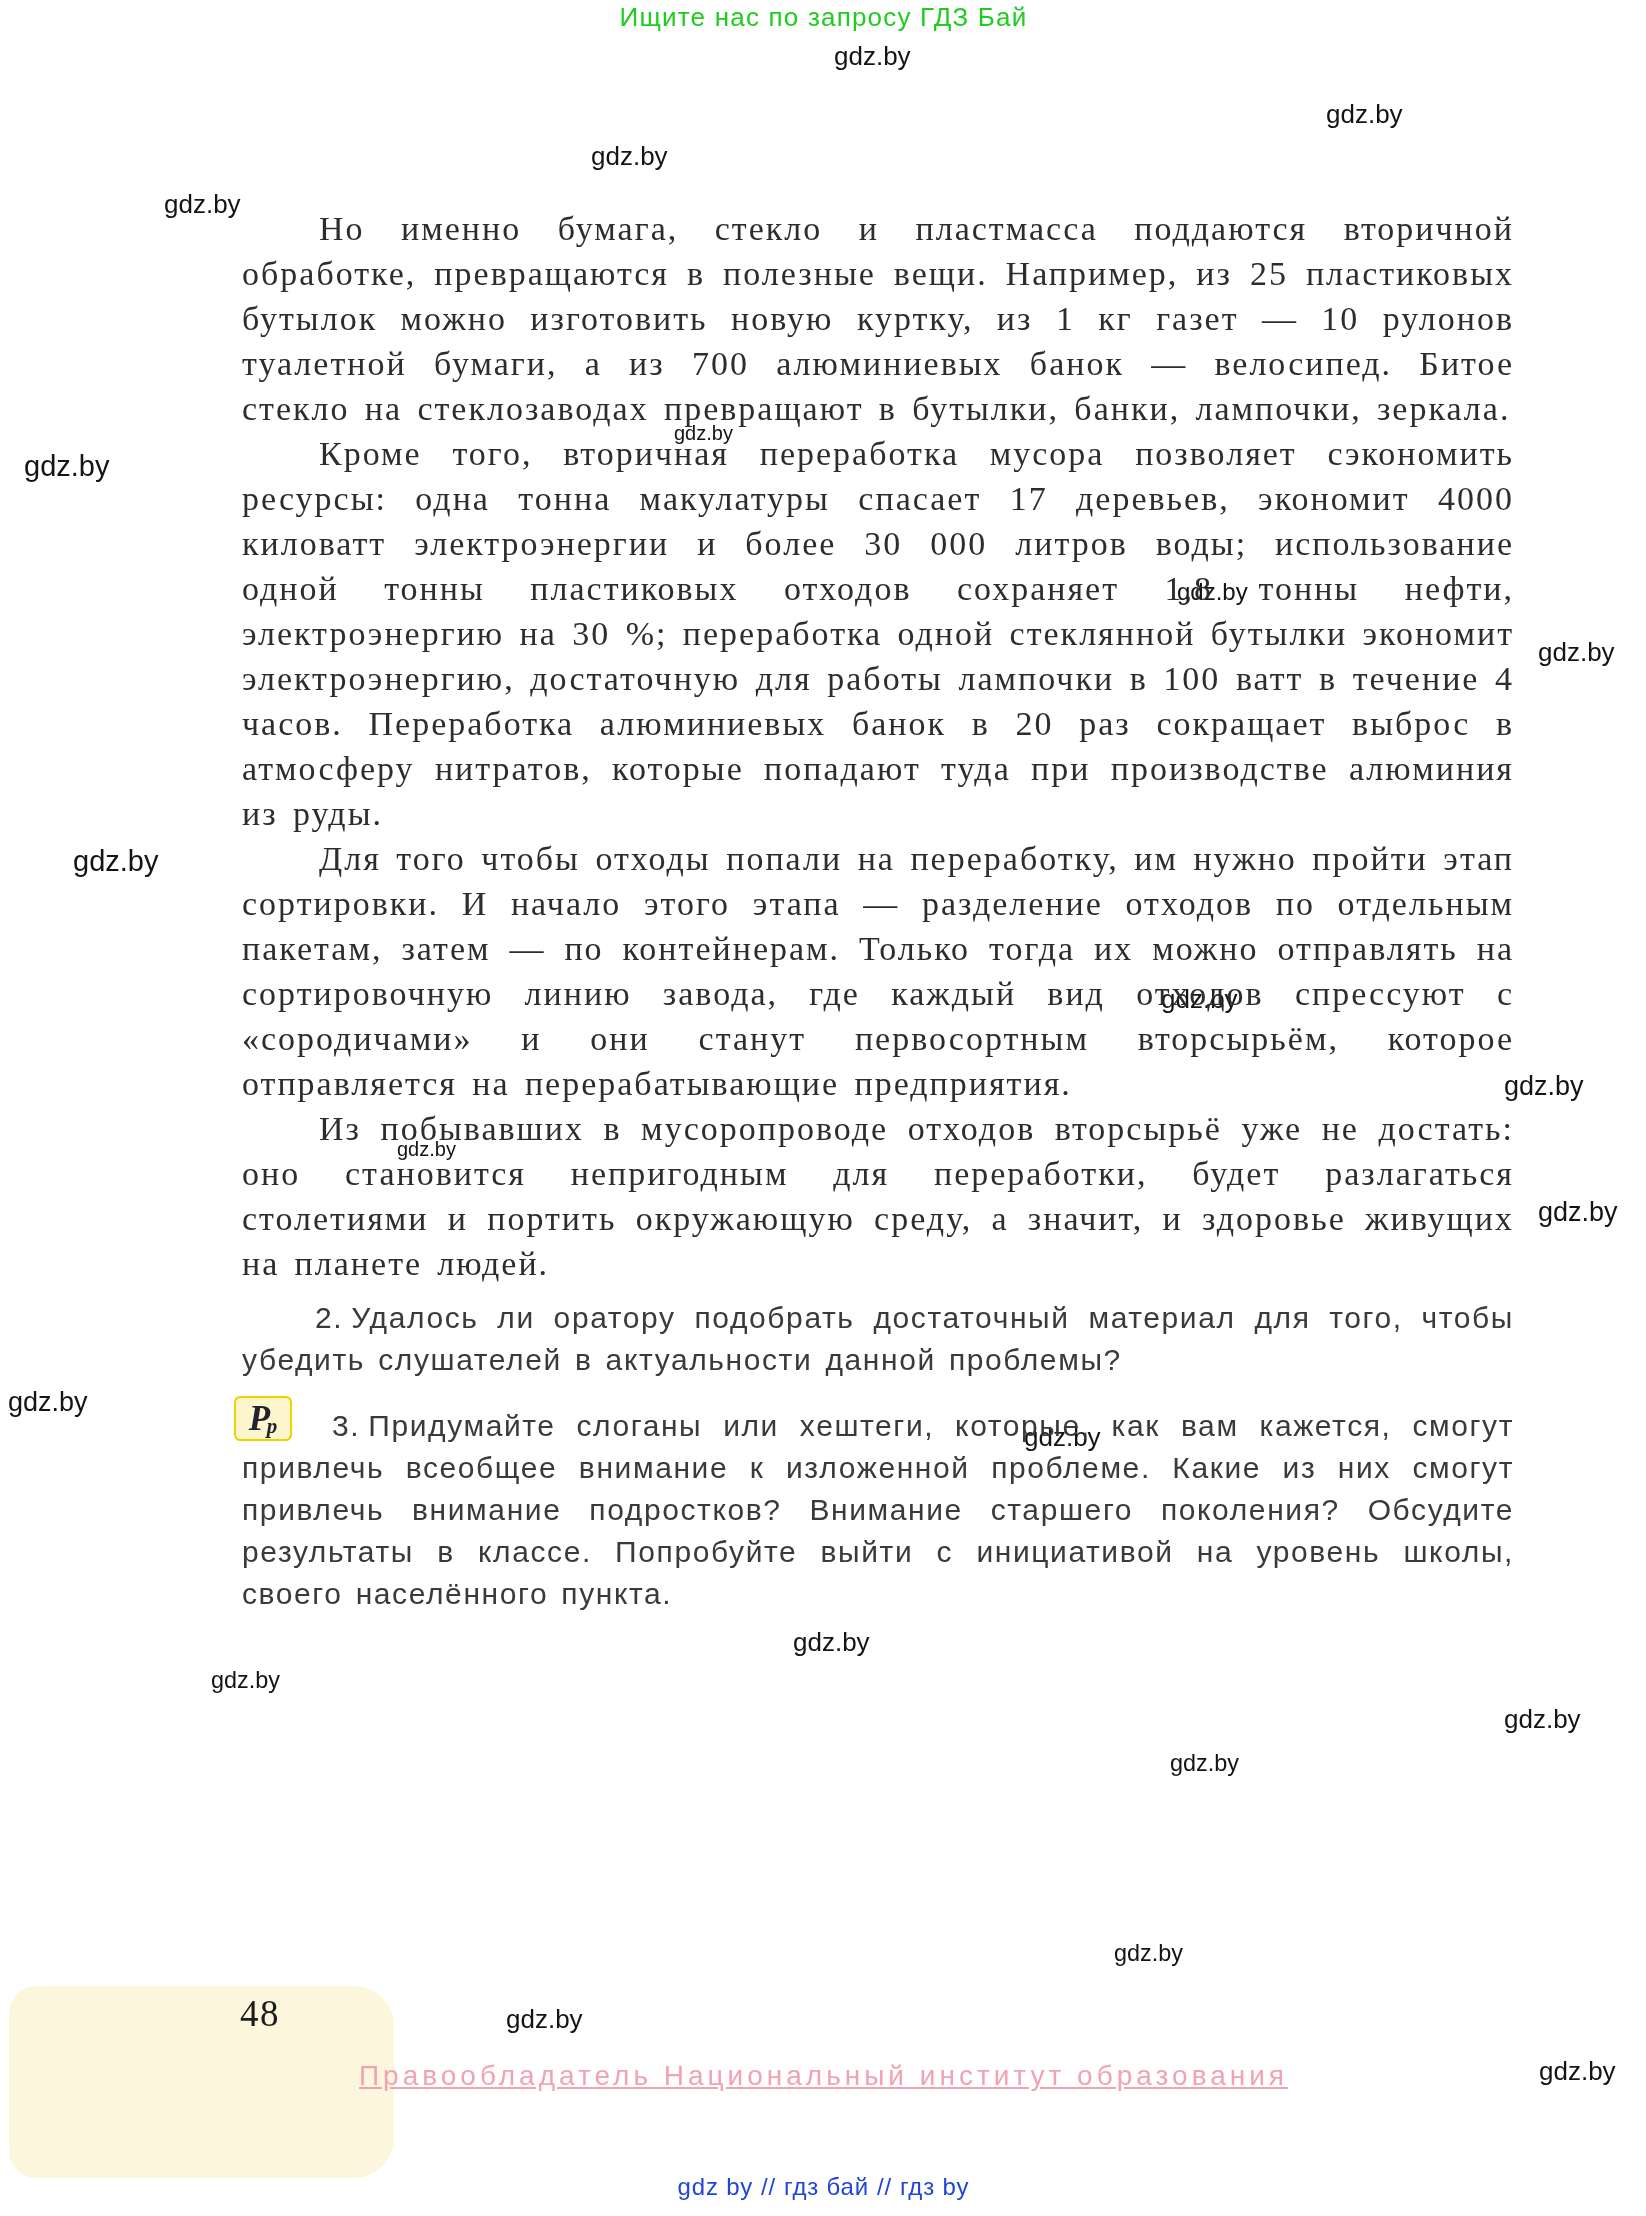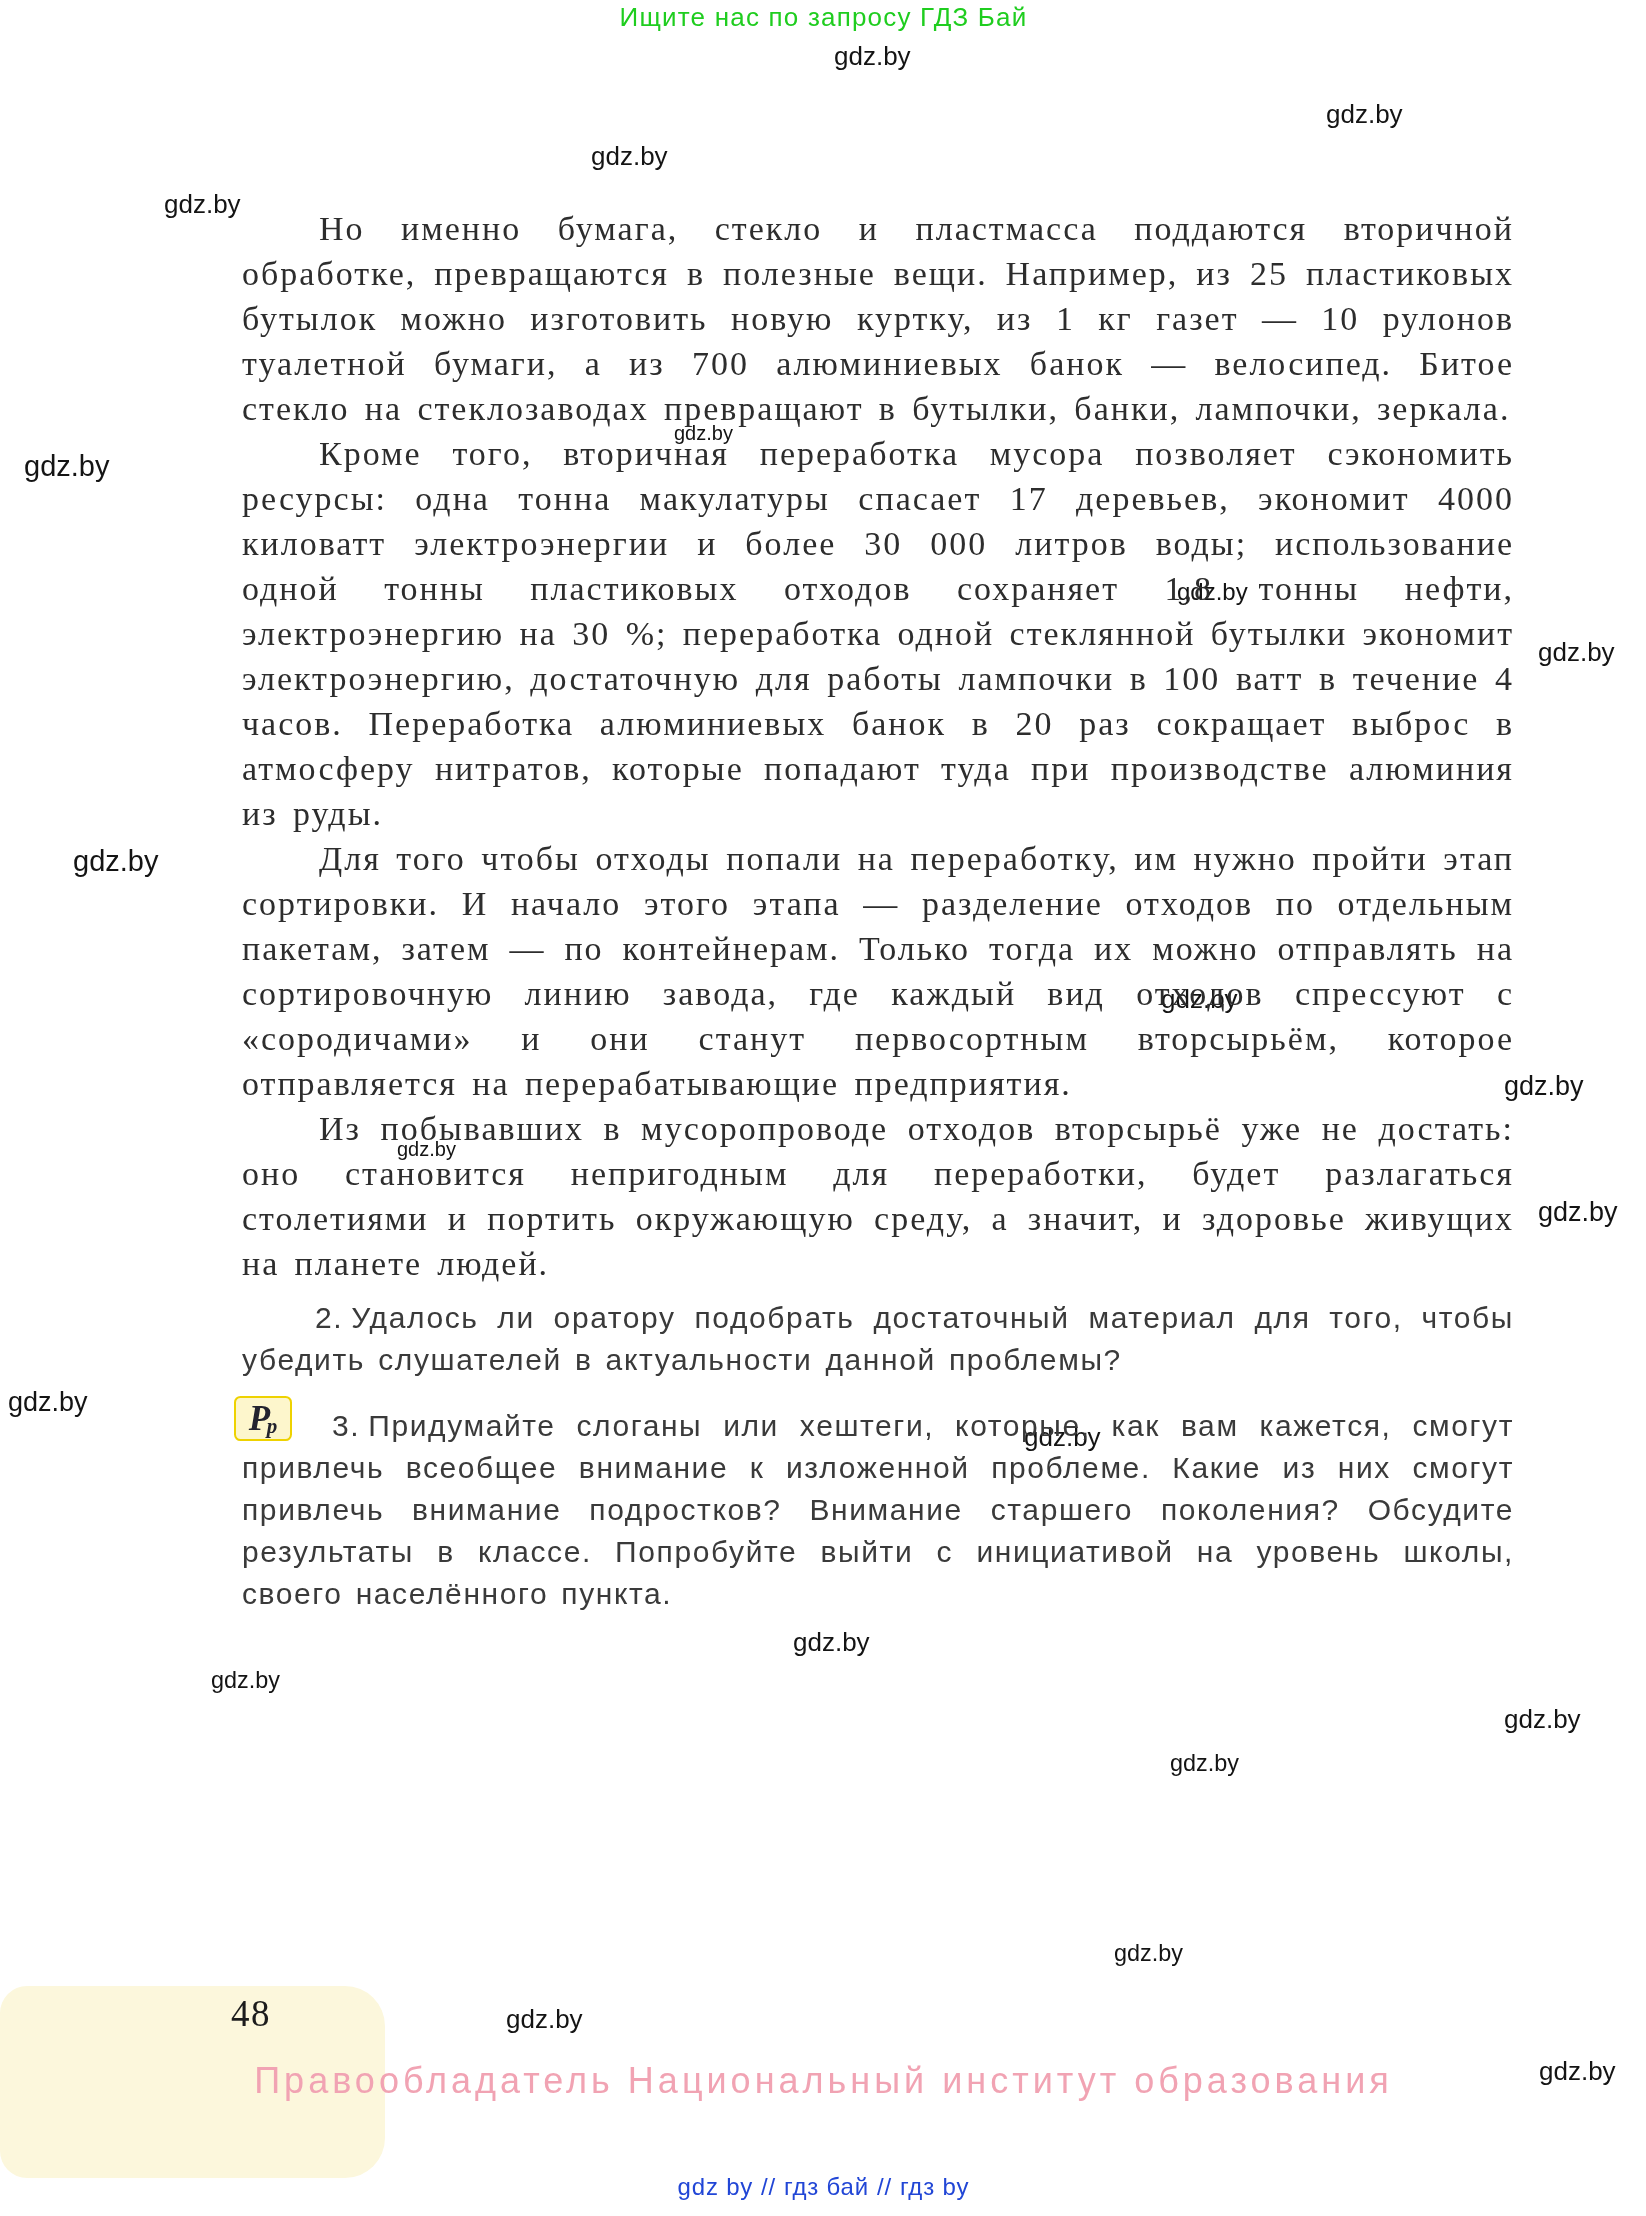--- a/index.html
+++ b/index.html
@@ -90,42 +90,43 @@
     font-style:italic; font-weight:bold;
     font-size:21px; line-height:1;
     letter-spacing:0;
     color:#23232e;
     margin:16px 0 0 -3.2px;
   }
 
   
   .footer-box{
     position:absolute;
-    left:0; top:1986px;
+    left:9px; top:1986px;
     width:385px; height:192px;
     background:var(--box-yellow,#fcf7dc);
     border-radius:27px 40px 40px 27px;
   }
   .page-num{
     position:absolute;
     left:231px; top:6.4px;
     font-family:"Liberation Serif", serif;
     font-size:37px;
     letter-spacing:1.6px;
     color:#1c1c1c;
   }
   .copyright{
     position:absolute;
     left:50%; top:2060px;
     transform:translateX(-50%);
     font-family:"Liberation Sans", sans-serif;
-    font-size:36px;
+    font-size:28px;
     letter-spacing:4px;
     color:var(--copyright-pink,#f1a3b3);
     white-space:nowrap;
+    text-decoration:underline;
   }
   .footer-links{
     position:absolute;
     left:50%; top:2173px;
     transform:translateX(-50%);
     font-family:"Liberation Sans", sans-serif;
     font-size:24px;
     letter-spacing:0.8px;
     color:var(--link-blue,#2146d6);
     white-space:nowrap;

